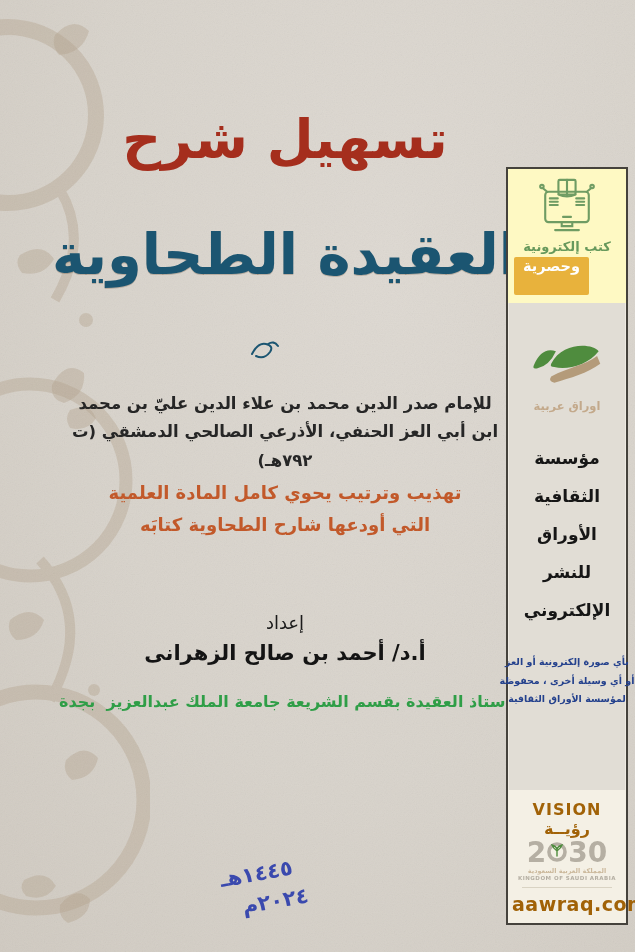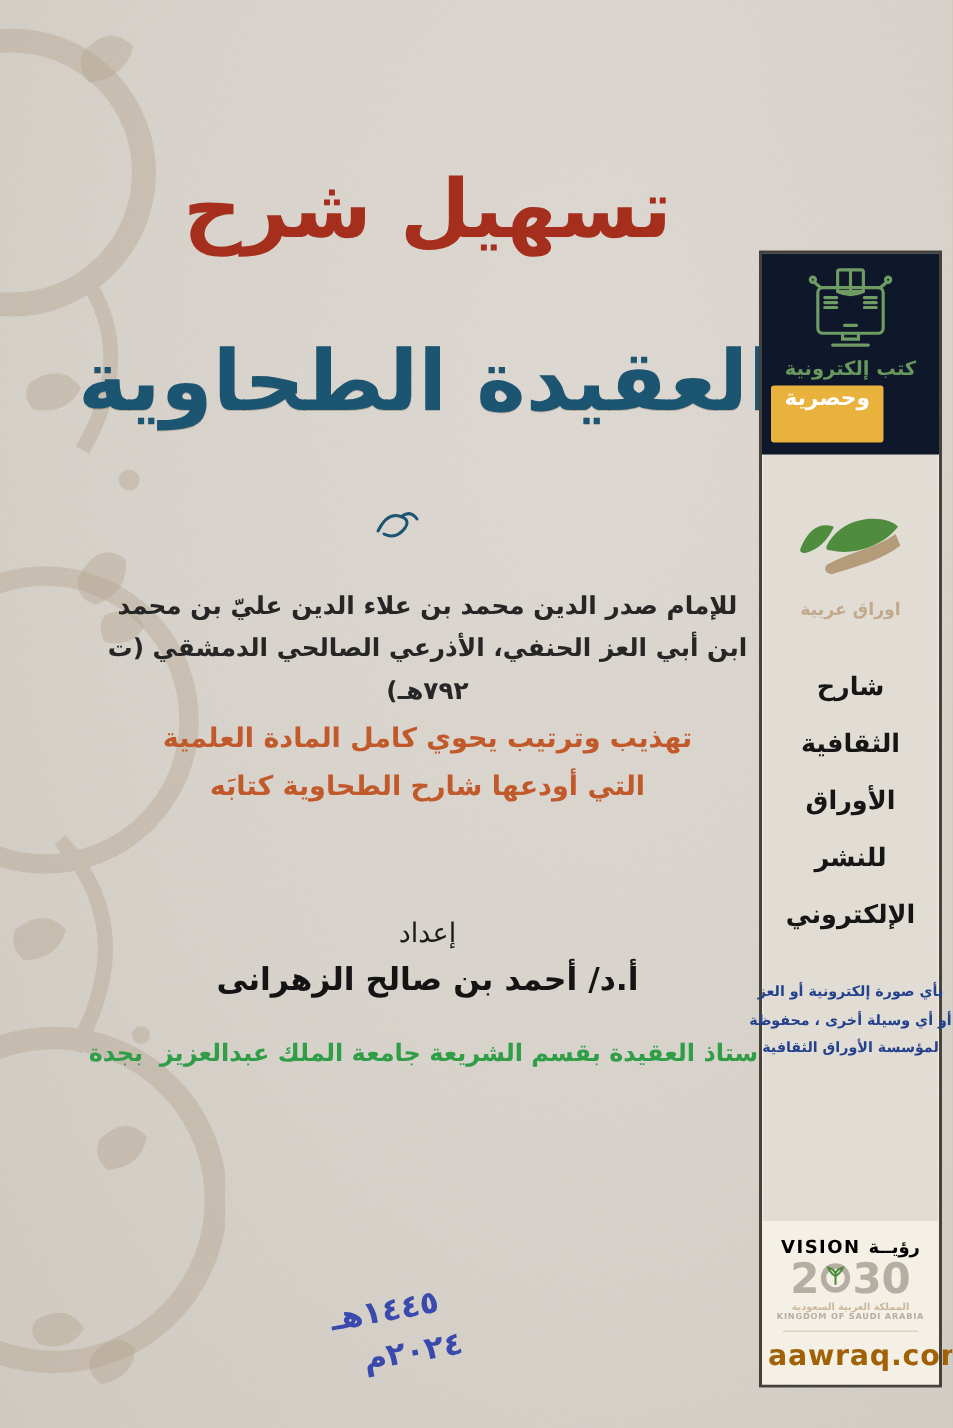--- a/index.html
+++ b/index.html
@@ -34,32 +34,32 @@
   }
   .date .g-year{display:block;margin-left:22px;}
   .date .h-year{display:block;margin-right:6px;}
 
   
   .sidebar{
     position:absolute;left:506px;top:167px;width:122px;height:758px;box-sizing:border-box;
     background:#e1ddd5;border:2px solid #45423c;box-shadow:inset 0 0 0 1px #eeeae2;
     display:flex;flex-direction:column;align-items:center;direction:rtl;
   }
-  .ebook-box{width:100%;box-sizing:border-box;background:#0f172a;padding:8px 4px 8px;text-align:center;}
+  .ebook-box{width:100%;box-sizing:border-box;background:#fef9c3;padding:8px 4px 8px;text-align:center;}
   .ebook-caption{display:block;color:#67995c;font-size:13px;font-weight:700;margin-top:2px;}
   .ebook-badge{display:block;width:fit-content;margin:3px auto 0 2px;direction:ltr;
     background:#e8b23c;color:#ffffff;font-size:14.5px;font-weight:700;padding:1px 9px 21px;border-radius:2px;}
   .awraq{margin-top:38px;text-align:center;}
   .awraq-caption{display:block;color:#c3a98b;font-size:11.5px;font-weight:600;margin-top:2px;letter-spacing:1px;}
   .foundation{margin-top:26px;text-align:center;}
   .foundation span{display:block;font-size:17px;font-weight:700;color:#161616;line-height:38px;}
   .copyright{margin-top:24px;text-align:center;padding:0 5px;}
   .copyright span{display:block;font-size:9.5px;font-weight:700;color:#24418d;line-height:1.95;white-space:nowrap;}
   .vision-box{margin-top:auto;width:100%;box-sizing:border-box;background:#f4f0e5;padding:10px 4px 8px;text-align:center;}
-  .vision-row{color:#000000;font-size:12px;font-weight:700;letter-spacing:1px;direction:ltr;}
+  .vision-row{color:#a16207;font-size:16px;font-weight:700;letter-spacing:1px;direction:ltr;}
   .vision-row .ar{letter-spacing:0;}
   .vision-year{direction:ltr;color:#b5afa3;font-size:28px;font-weight:800;line-height:1.05;display:flex;align-items:center;justify-content:center;gap:1px;}
   .country-ar{display:block;color:#cbb89b;font-size:6.5px;font-weight:700;}
   .country-en{display:block;color:#b5afa3;font-size:5.5px;font-weight:700;letter-spacing:.5px;}
   .vision-divider{height:1px;background:#d9d3c3;margin:6px 10px 5px;}
   .website{display:block;color:#a16207;font-size:19px;font-weight:800;direction:ltr;letter-spacing:.5px;}
 </style>
 </head>
 <body>
 
@@ -147,21 +147,21 @@
     <div class="awraq">
       <svg width="76" height="52" viewBox="0 0 96 64" xmlns="http://www.w3.org/2000/svg">
         <path d="M6 30 Q 16 6 34 12 Q 26 30 10 34 Q 4 34 6 30 Z" fill="#4f8c3e"></path>
         <path d="M28 28 C 42 0 80 2 88 12 C 74 30 48 36 32 32 Q 26 32 28 28 Z" fill="#4f8c3e"></path>
         <path d="M28 44 C 50 32 70 30 86 18 L 90 28 C 74 40 52 46 32 52 Q 24 50 28 44 Z" fill="#b49b7a"></path>
       </svg>
       <span class="awraq-caption">اوراق عربية</span>
     </div>
 
     <div class="foundation">
-      <span>شارح</span>
+      <span>مؤسسة</span>
       <span>الثقافية</span>
       <span>الأوراق</span>
       <span>للنشر</span>
       <span>الإلكتروني</span>
     </div>
 
     <div class="copyright">
       <span>بأي صورة إلكترونية أو العز</span>
       <span>أو أي وسيلة أخرى ، محفوظة</span>
       <span>لمؤسسة الأوراق الثقافية</span>

